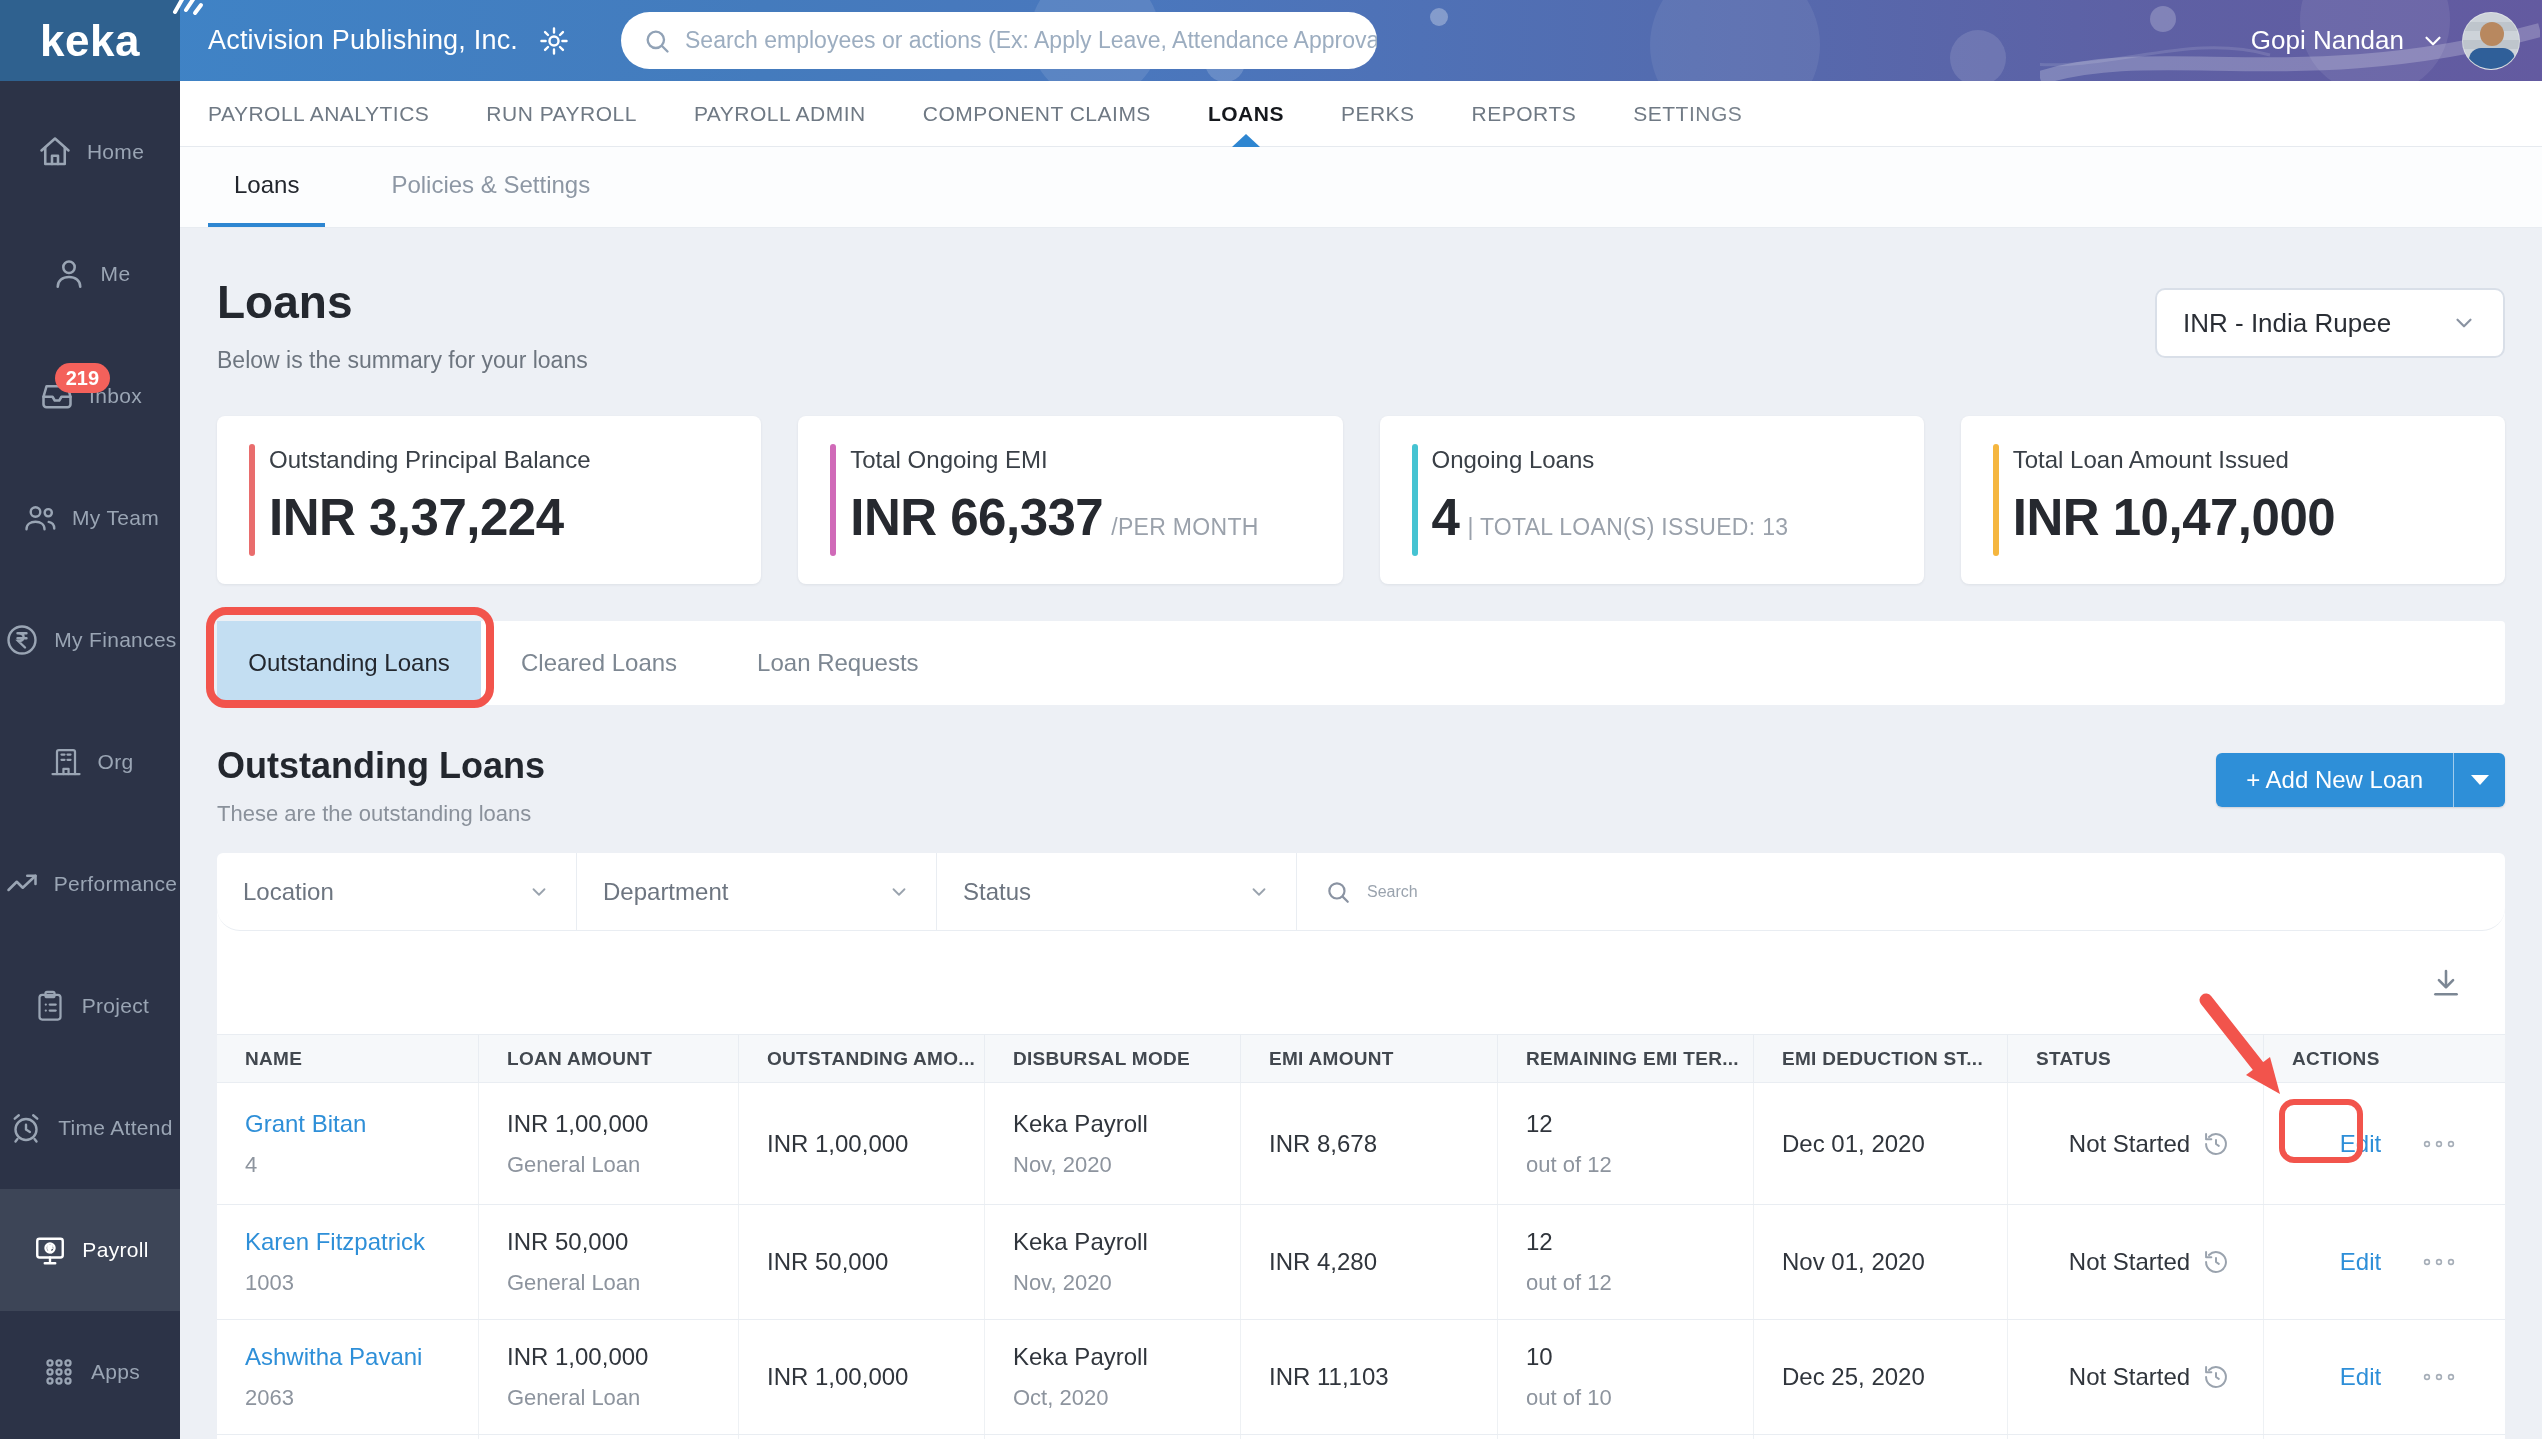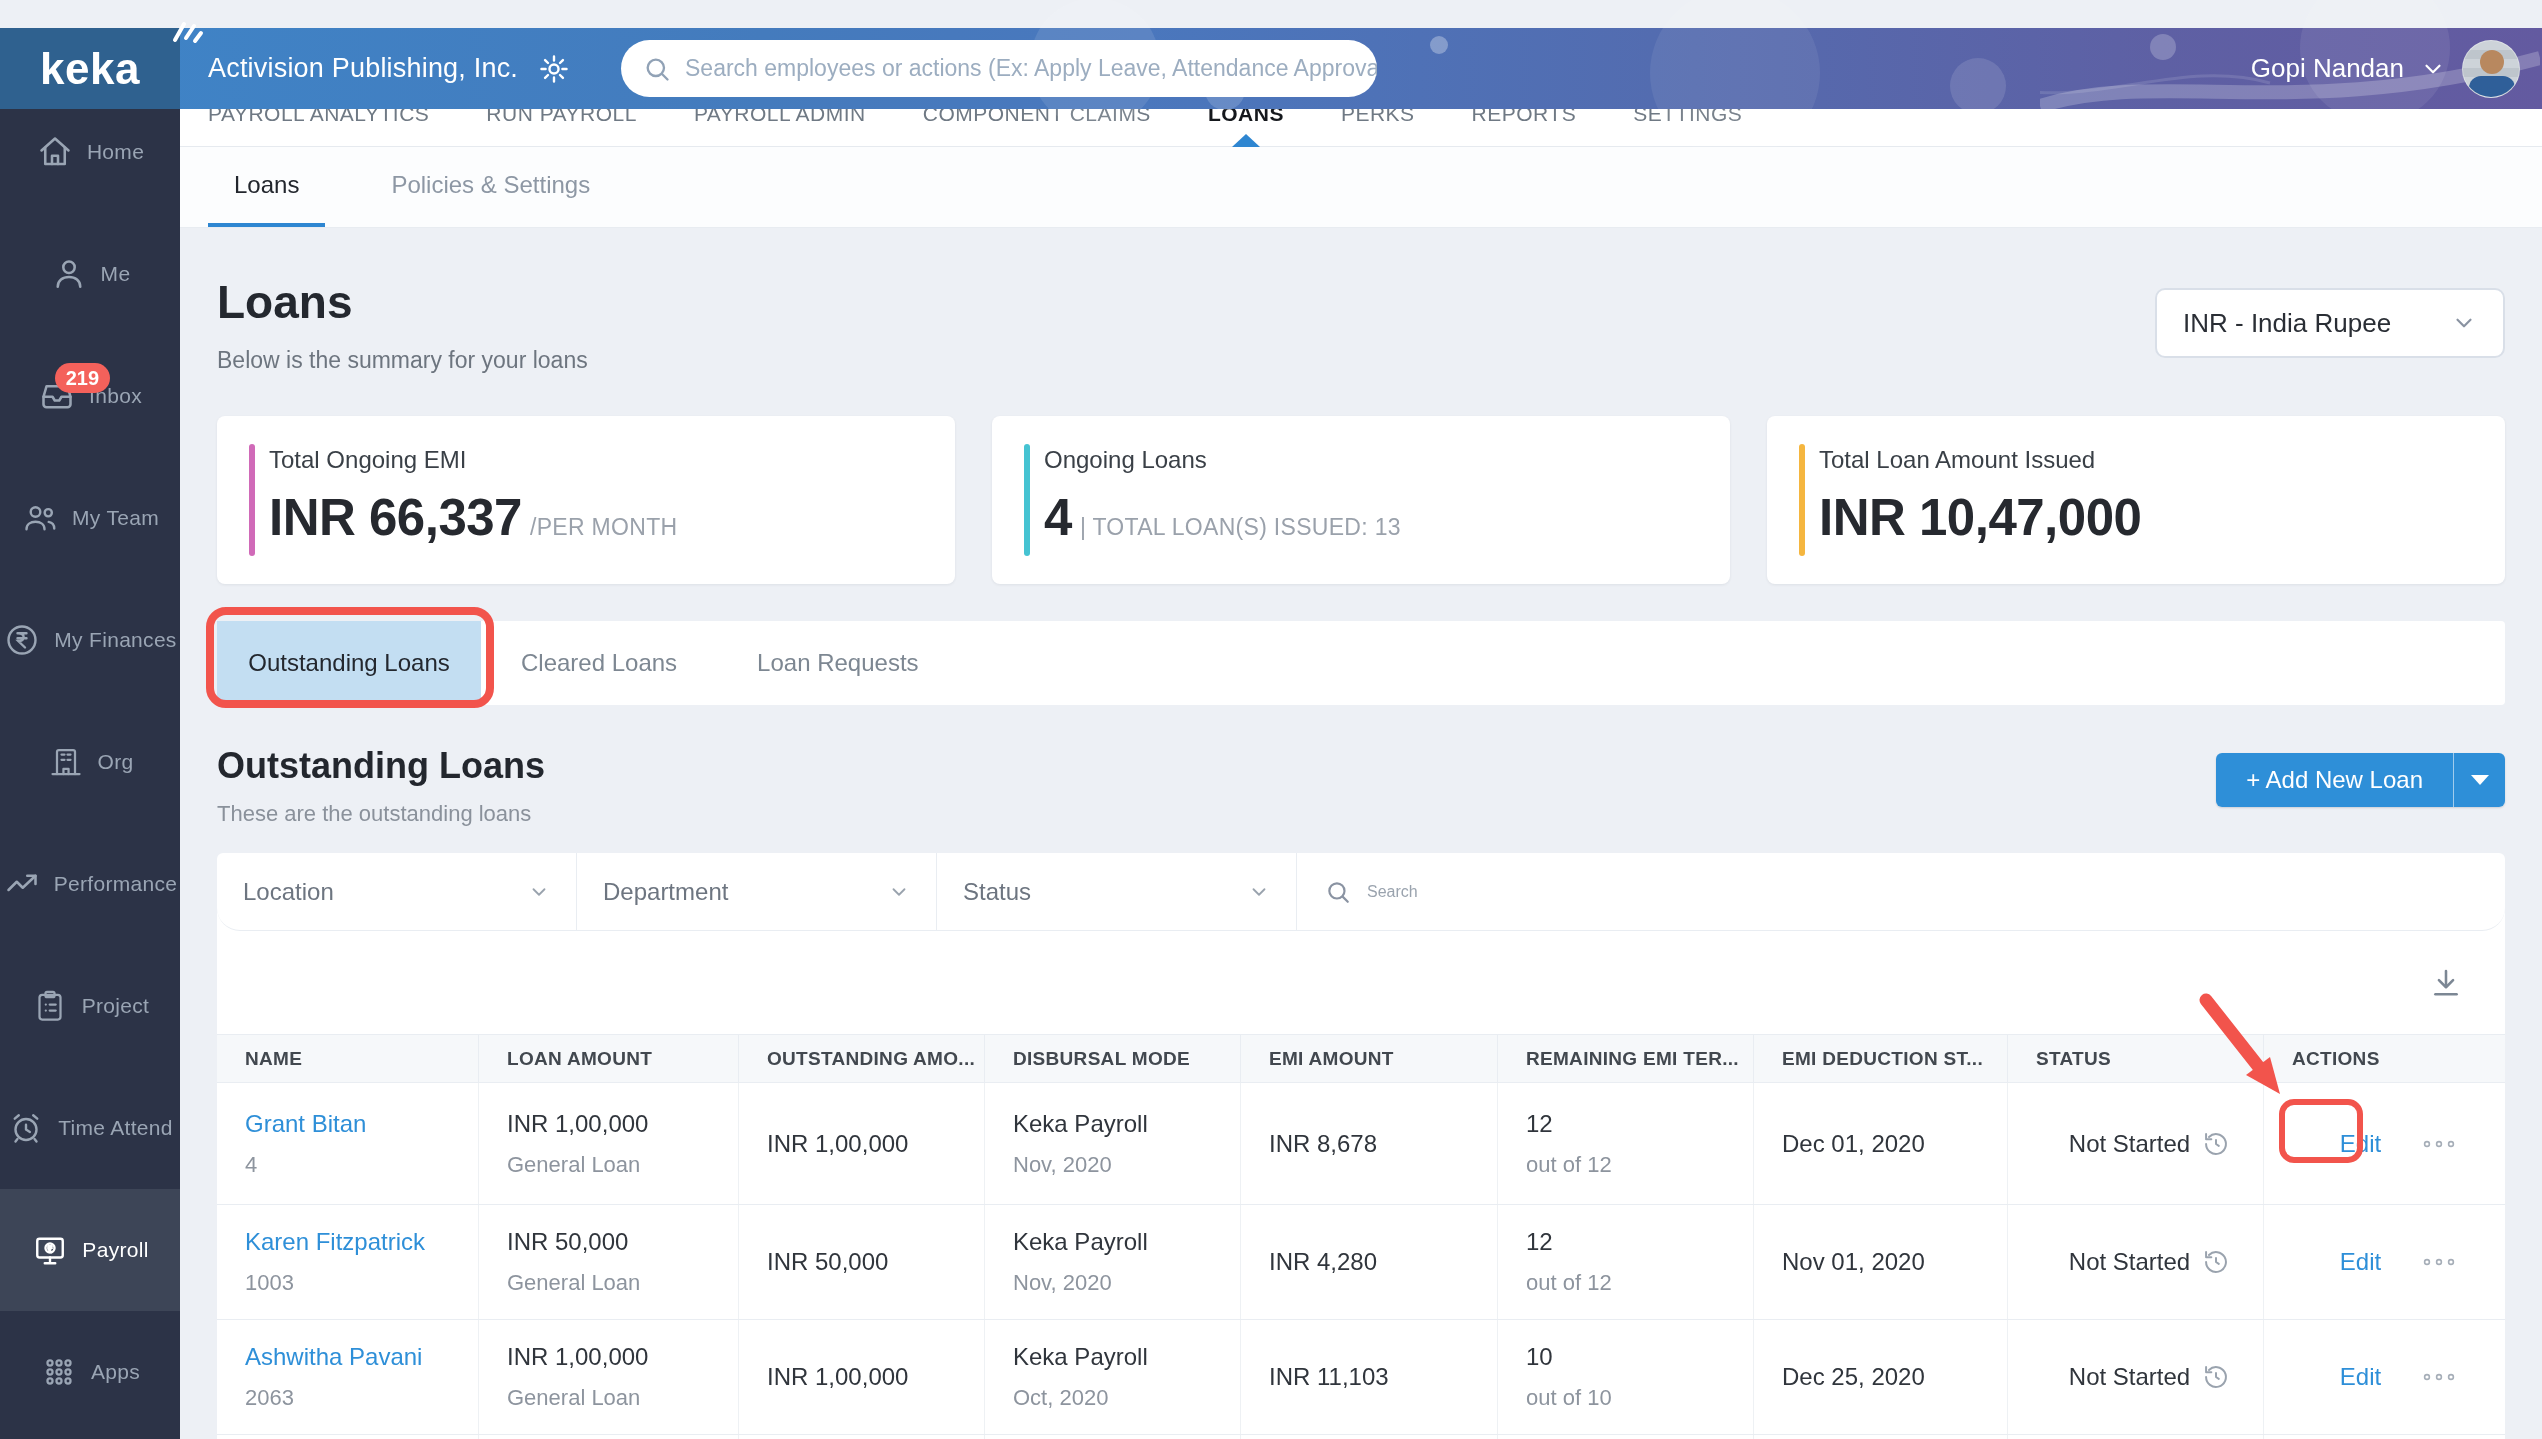--- a/index.html
+++ b/index.html
@@ -2,21 +2,21 @@
 <html><head>
 <meta charset="utf-8">
 <style>
   * { margin:0; padding:0; box-sizing:border-box; }
   html,body { background:#dfe3e9; }
   .screen{position:relative;width:2542px;height:1439px;overflow:hidden;background:#edf0f5;
           font-family:"Liberation Sans",sans-serif;}
 
   
   .topbar{position:absolute;top:0;left:0;width:2542px;height:81px;z-index:30;
-    background:linear-gradient(90deg,#3e85c8 0%,#447bbd 30%,#4a77bd 45%,#536cb0 65%,#5e60a4 85%,#635aa0 100%);margin-top:28px;}
+    background:linear-gradient(90deg,#3e85c8 0%,#447bbd 30%,#4a77bd 45%,#536cb0 65%,#5e60a4 85%,#635aa0 100%);}
   .decor{position:absolute;border-radius:50%;background:rgba(255,255,255,.10);}
   .brand{position:absolute;left:0;top:0;width:180px;height:81px;background:#2f618f;
     display:flex;align-items:center;justify-content:center;z-index:2;}
   .brand .logo{color:#fff;font-size:44px;font-weight:700;letter-spacing:.5px;position:relative;line-height:1;}
   .brand svg.spark{position:absolute;top:-14px;right:-24px;}
   .company{position:absolute;left:208px;top:0;height:81px;display:flex;align-items:center;gap:20px;z-index:2;}
   .company .name{color:#fff;font-size:27px;font-weight:500;letter-spacing:.2px;}
   .hsearch{position:absolute;left:621px;top:12px;width:756px;height:57px;background:#fff;border-radius:29px;
     display:flex;align-items:center;padding-left:22px;gap:14px;z-index:2;}
   .hsearch input{border:none;outline:none;flex:1;font-size:23px;color:#3a4450;background:transparent;
@@ -350,20 +350,27 @@
       <div class="currency">
         <span class="cval">INR - India Rupee</span>
         <svg class="ic" width="26" height="26" viewBox="0 0 24 24">
           <polyline points="6 9 12 15 18 9" stroke="#8a93a2" stroke-width="2" fill="none" stroke-linecap="round" stroke-linejoin="round"></polyline>
         </svg>
       </div>
     </div>
 
     <div class="cards">
       <div class="card">
+        <div class="accent" style="background: rgb(233, 109, 109);"></div>
+        <div class="clabel">Outstanding Principal Balance</div>
+        <div class="cvalrow">
+            <span class="cvalue">INR 3,37,224</span>
+          </div>
+      </div>
+      <div class="card">
         <div class="accent" style="background: rgb(208, 106, 184);"></div>
         <div class="clabel">Total Ongoing EMI</div>
         <div class="cvalrow">
           <span class="cvalue">INR 66,337</span>
           <span class="csuffix">/PER MONTH</span>
         </div>
       </div>
       <div class="card">
         <div class="accent" style="background: rgb(69, 195, 210);"></div>
         <div class="clabel">Ongoing Loans</div>

